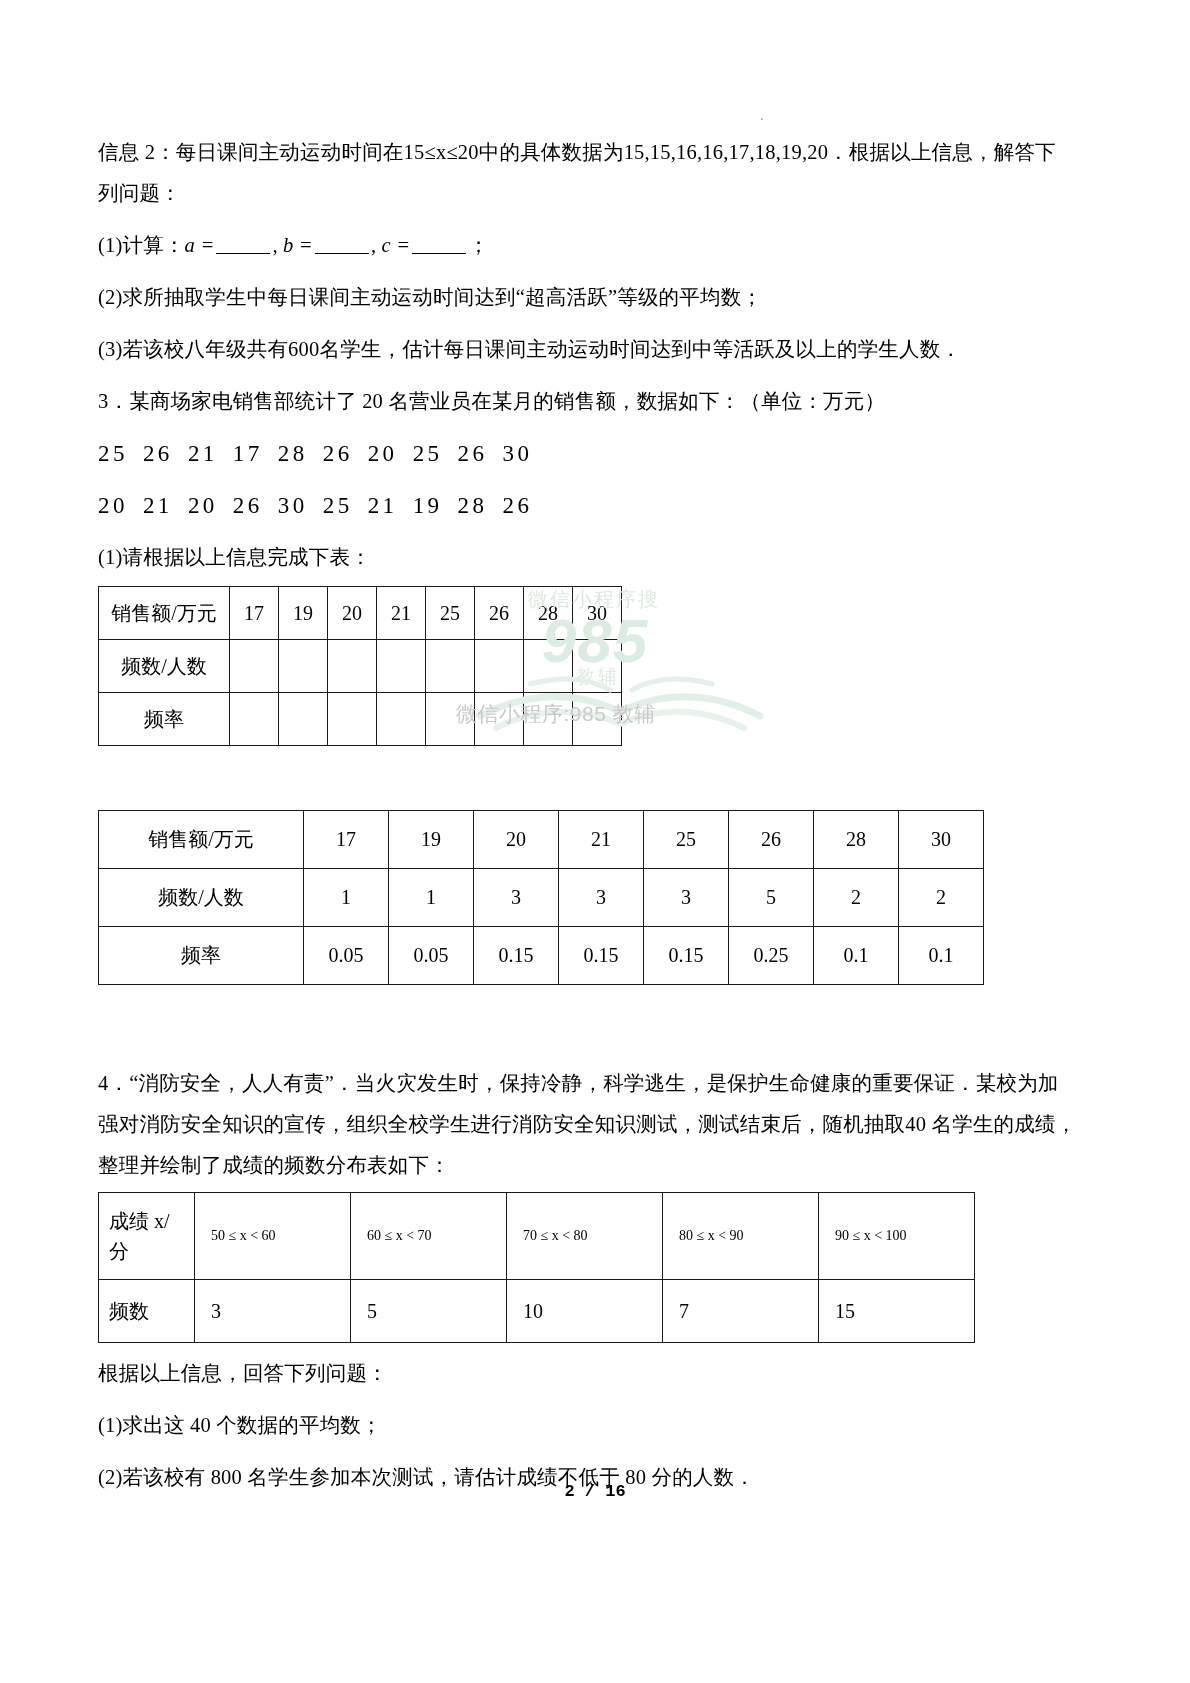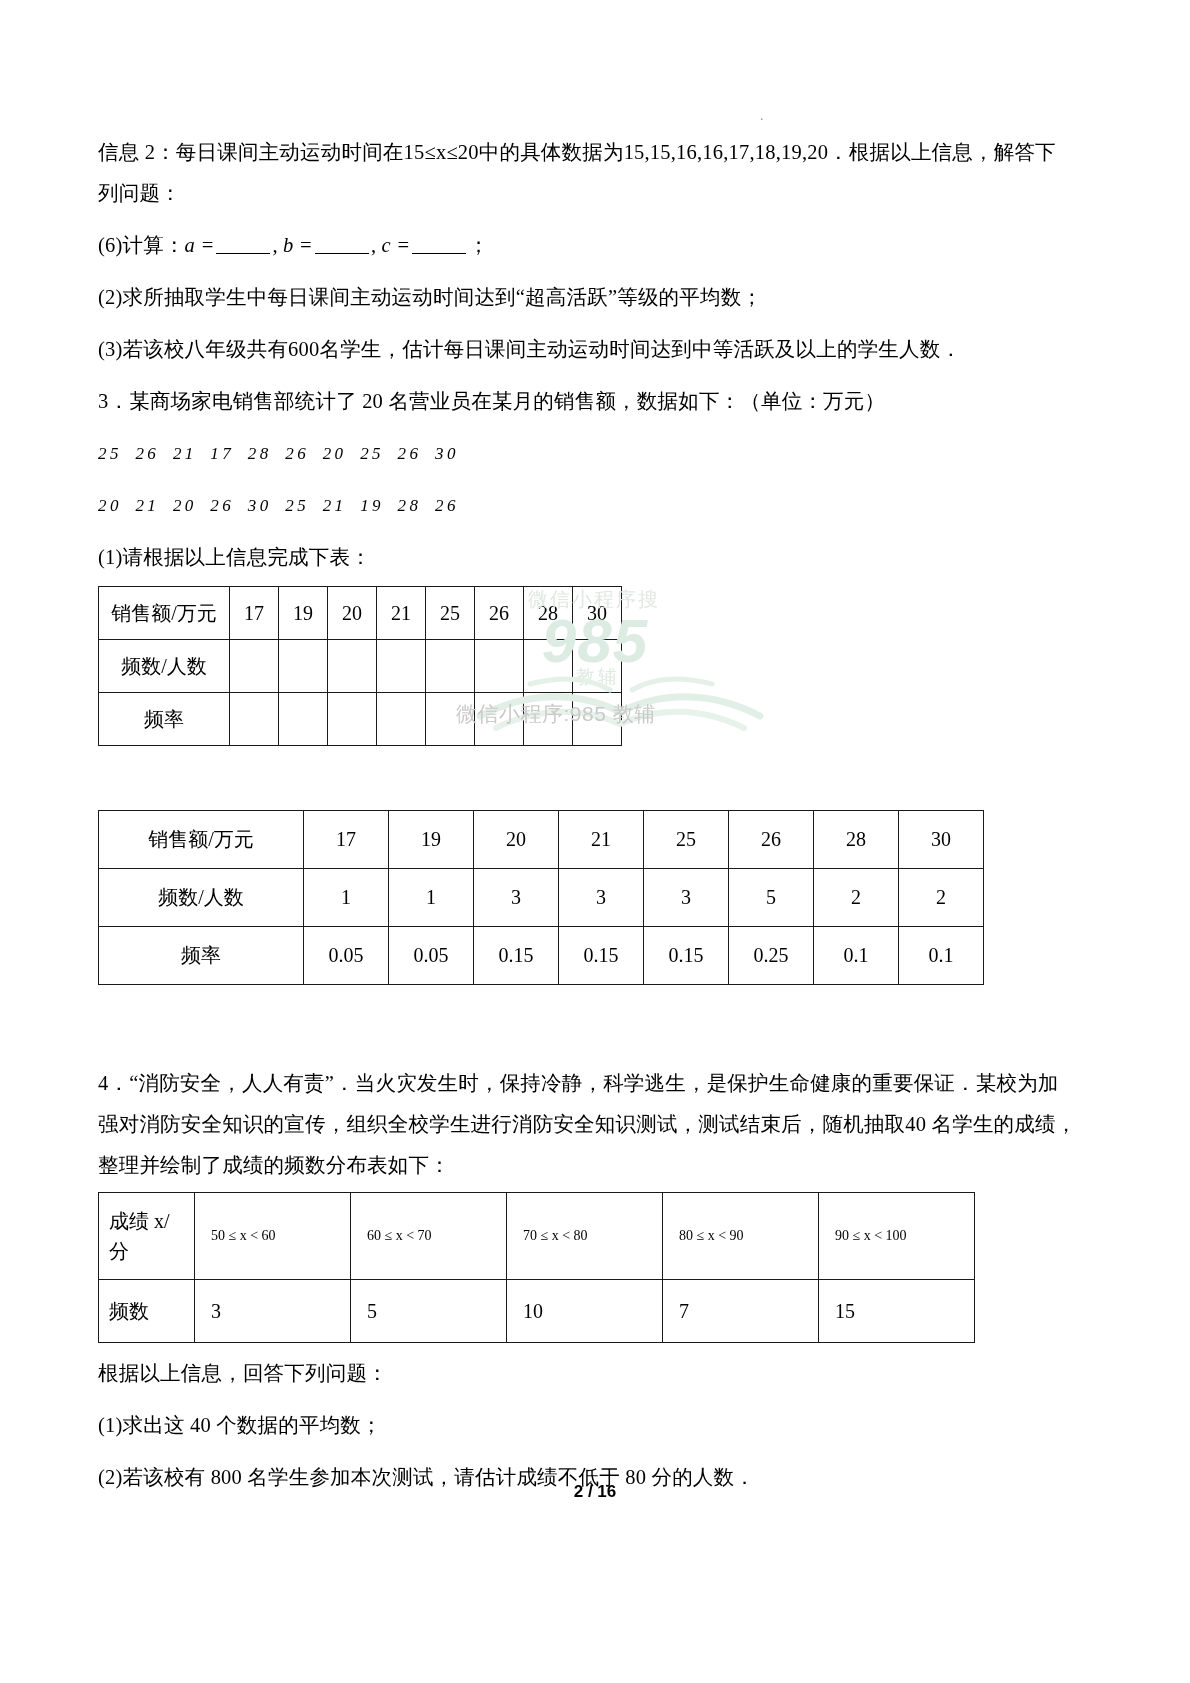--- a/index.html
+++ b/index.html
@@ -44,25 +44,24 @@
 
   .blank {
     display: inline-block;
     width: 54px;
     border-bottom: 1.6px solid #000;
     vertical-align: -2px;
     margin: 0 2px;
   }
 
   .datarow {
-    font-size: 17px;
+    font-size: 23px;
     line-height: 41px;
     letter-spacing: 3.4px;
     word-spacing: 6px;
-    font-style: italic;
   }
 
   
   table.tbl {
     border-collapse: collapse;
     table-layout: fixed;
     padding-left: 20px;
   }
   table.tbl td {
     border: 1.4px solid #1a1a1a;
@@ -97,21 +96,21 @@
 
   
   .pagenum {
     position: absolute;
     left: 0;
     right: 0;
     top: 1482px;
     text-align: center;
     font-size: 17px;
     font-weight: bold;
-    font-family: Liberation Sans, sans-serif;
+    font-family: Liberation Mono, monospace;
   }
 
   
   .wm {
     position: absolute;
     pointer-events: none;
     user-select: none;
   }
   #wm-logo {
     left: 480px;
@@ -178,21 +177,21 @@
   <div class="wm" id="wm-dot">.</div>
 
   <div class="content">
 
     <div class="para">信息 2：每日课间主动运动时间在15≤x≤20中的具体数据为15,15,16,16,17,18,19,20．根据以上信息，解答下</div>
     <div class="para">列问题：</div>
 
     <div class="gap-sm"></div>
 
     <div class="para">
-      <span>(6)计算：</span><span class="mi">a =</span><span class="blank"></span>,&nbsp;<span class="mi">b =</span><span class="blank"></span>,&nbsp;<span class="mi">c =</span><span class="blank"></span><span>；</span>
+      <span>(1)计算：</span><span class="mi">a =</span><span class="blank"></span>,&nbsp;<span class="mi">b =</span><span class="blank"></span>,&nbsp;<span class="mi">c =</span><span class="blank"></span><span>；</span>
     </div>
 
     <div class="gap-sm"></div>
 
     <div class="para">(2)求所抽取学生中每日课间主动运动时间达到“超高活跃”等级的平均数；</div>
 
     <div class="gap-sm"></div>
 
     <div class="para">(3)若该校八年级共有600名学生，估计每日课间主动运动时间达到中等活跃及以上的学生人数．</div>
 

